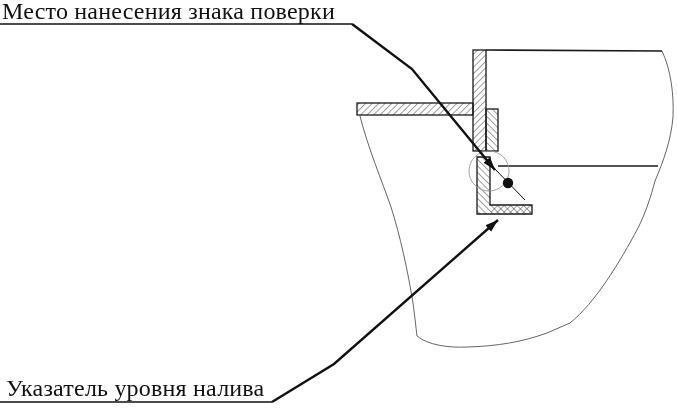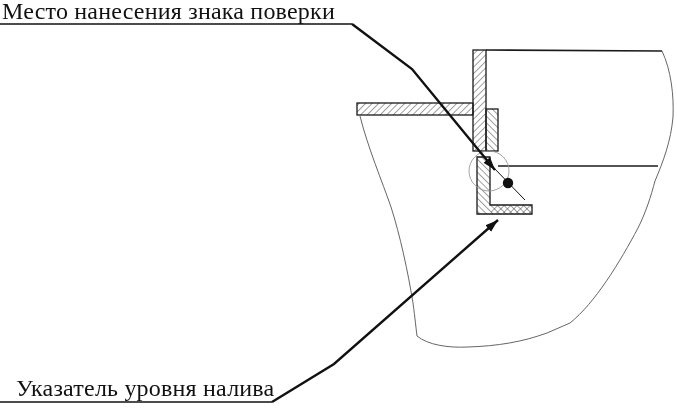--- a/index.html
+++ b/index.html
@@ -17,21 +17,21 @@
   }
   .lbl {
     position: absolute;
     white-space: nowrap;
     color: #111111;
     font-size: 24px;
     line-height: 26px;
     letter-spacing: 0.2px;
   }
   .lbl-top    { left: 2px; top: -2px; }
-  .lbl-bottom { left: 16px; top: 375px; }
+  .lbl-bottom { left: 6px; top: 375px; }
 </style>
 </head>
 <body>
 
 <div id="stage">
 
   <svg id="drawing" width="677" height="408" viewBox="0 0 677 408">
     <defs>
 
       <pattern id="hatchF" width="4.6" height="4.6" patternUnits="userSpaceOnUse" patternTransform="rotate(-45)">

